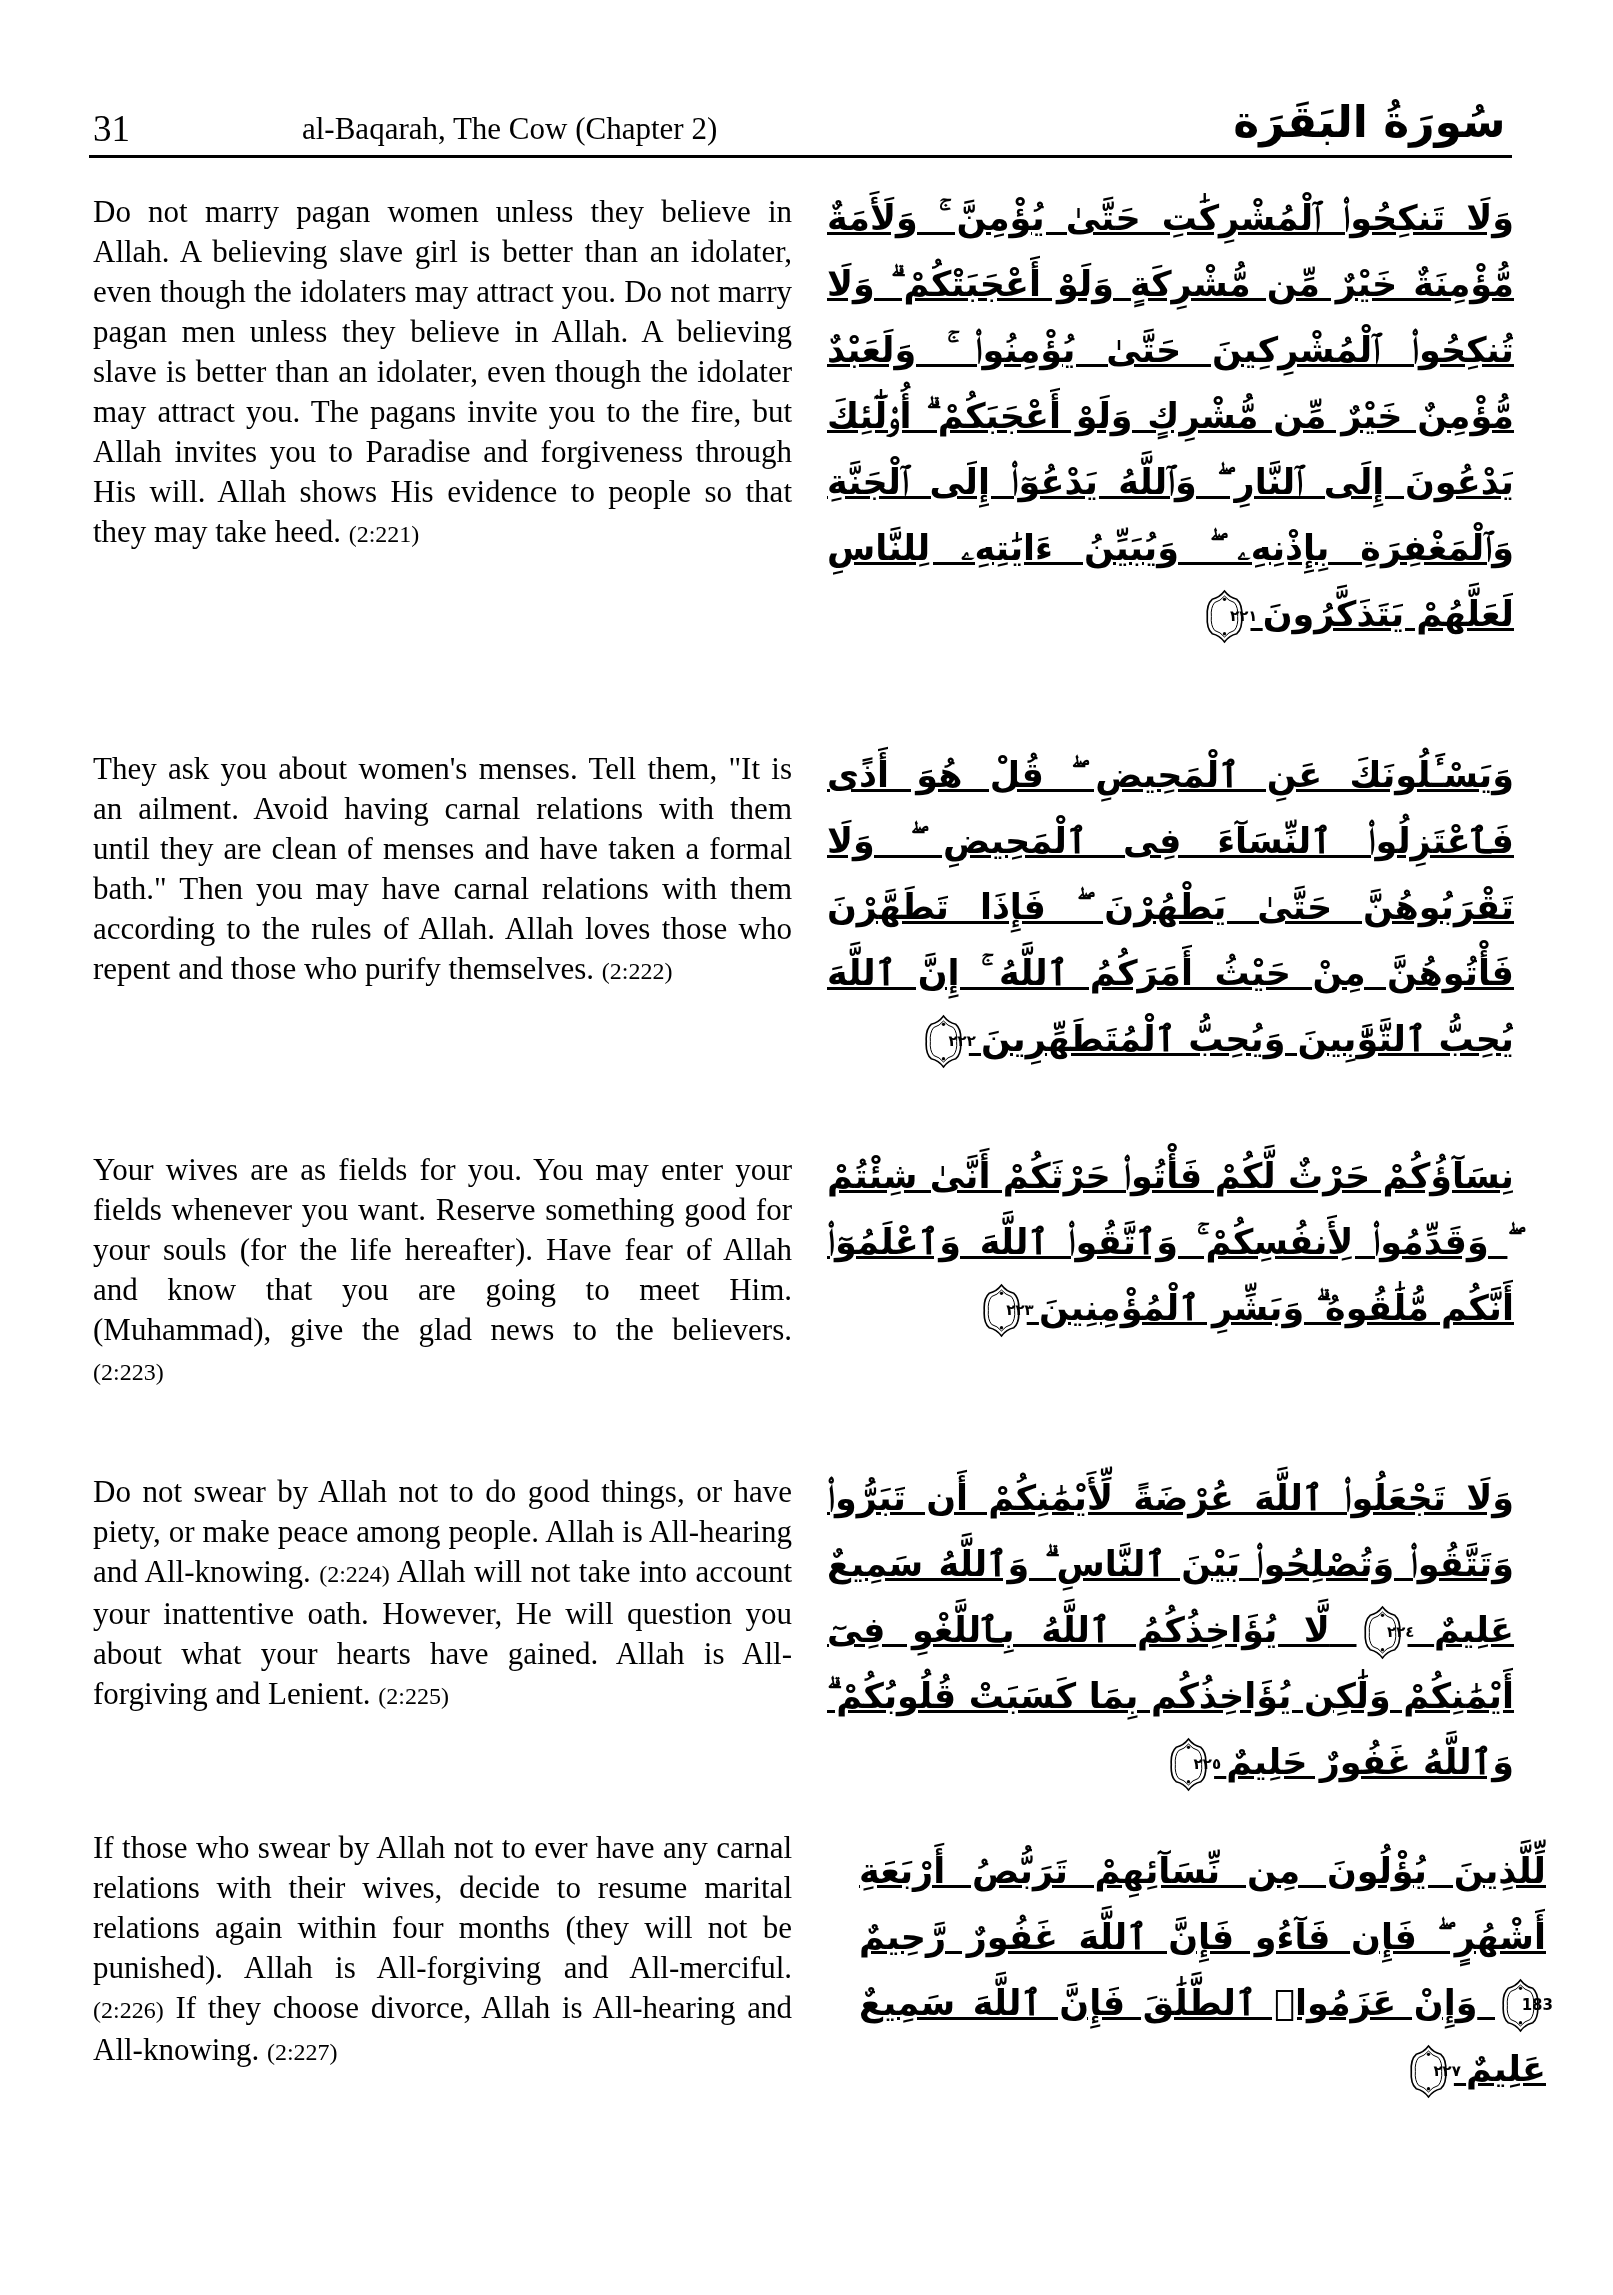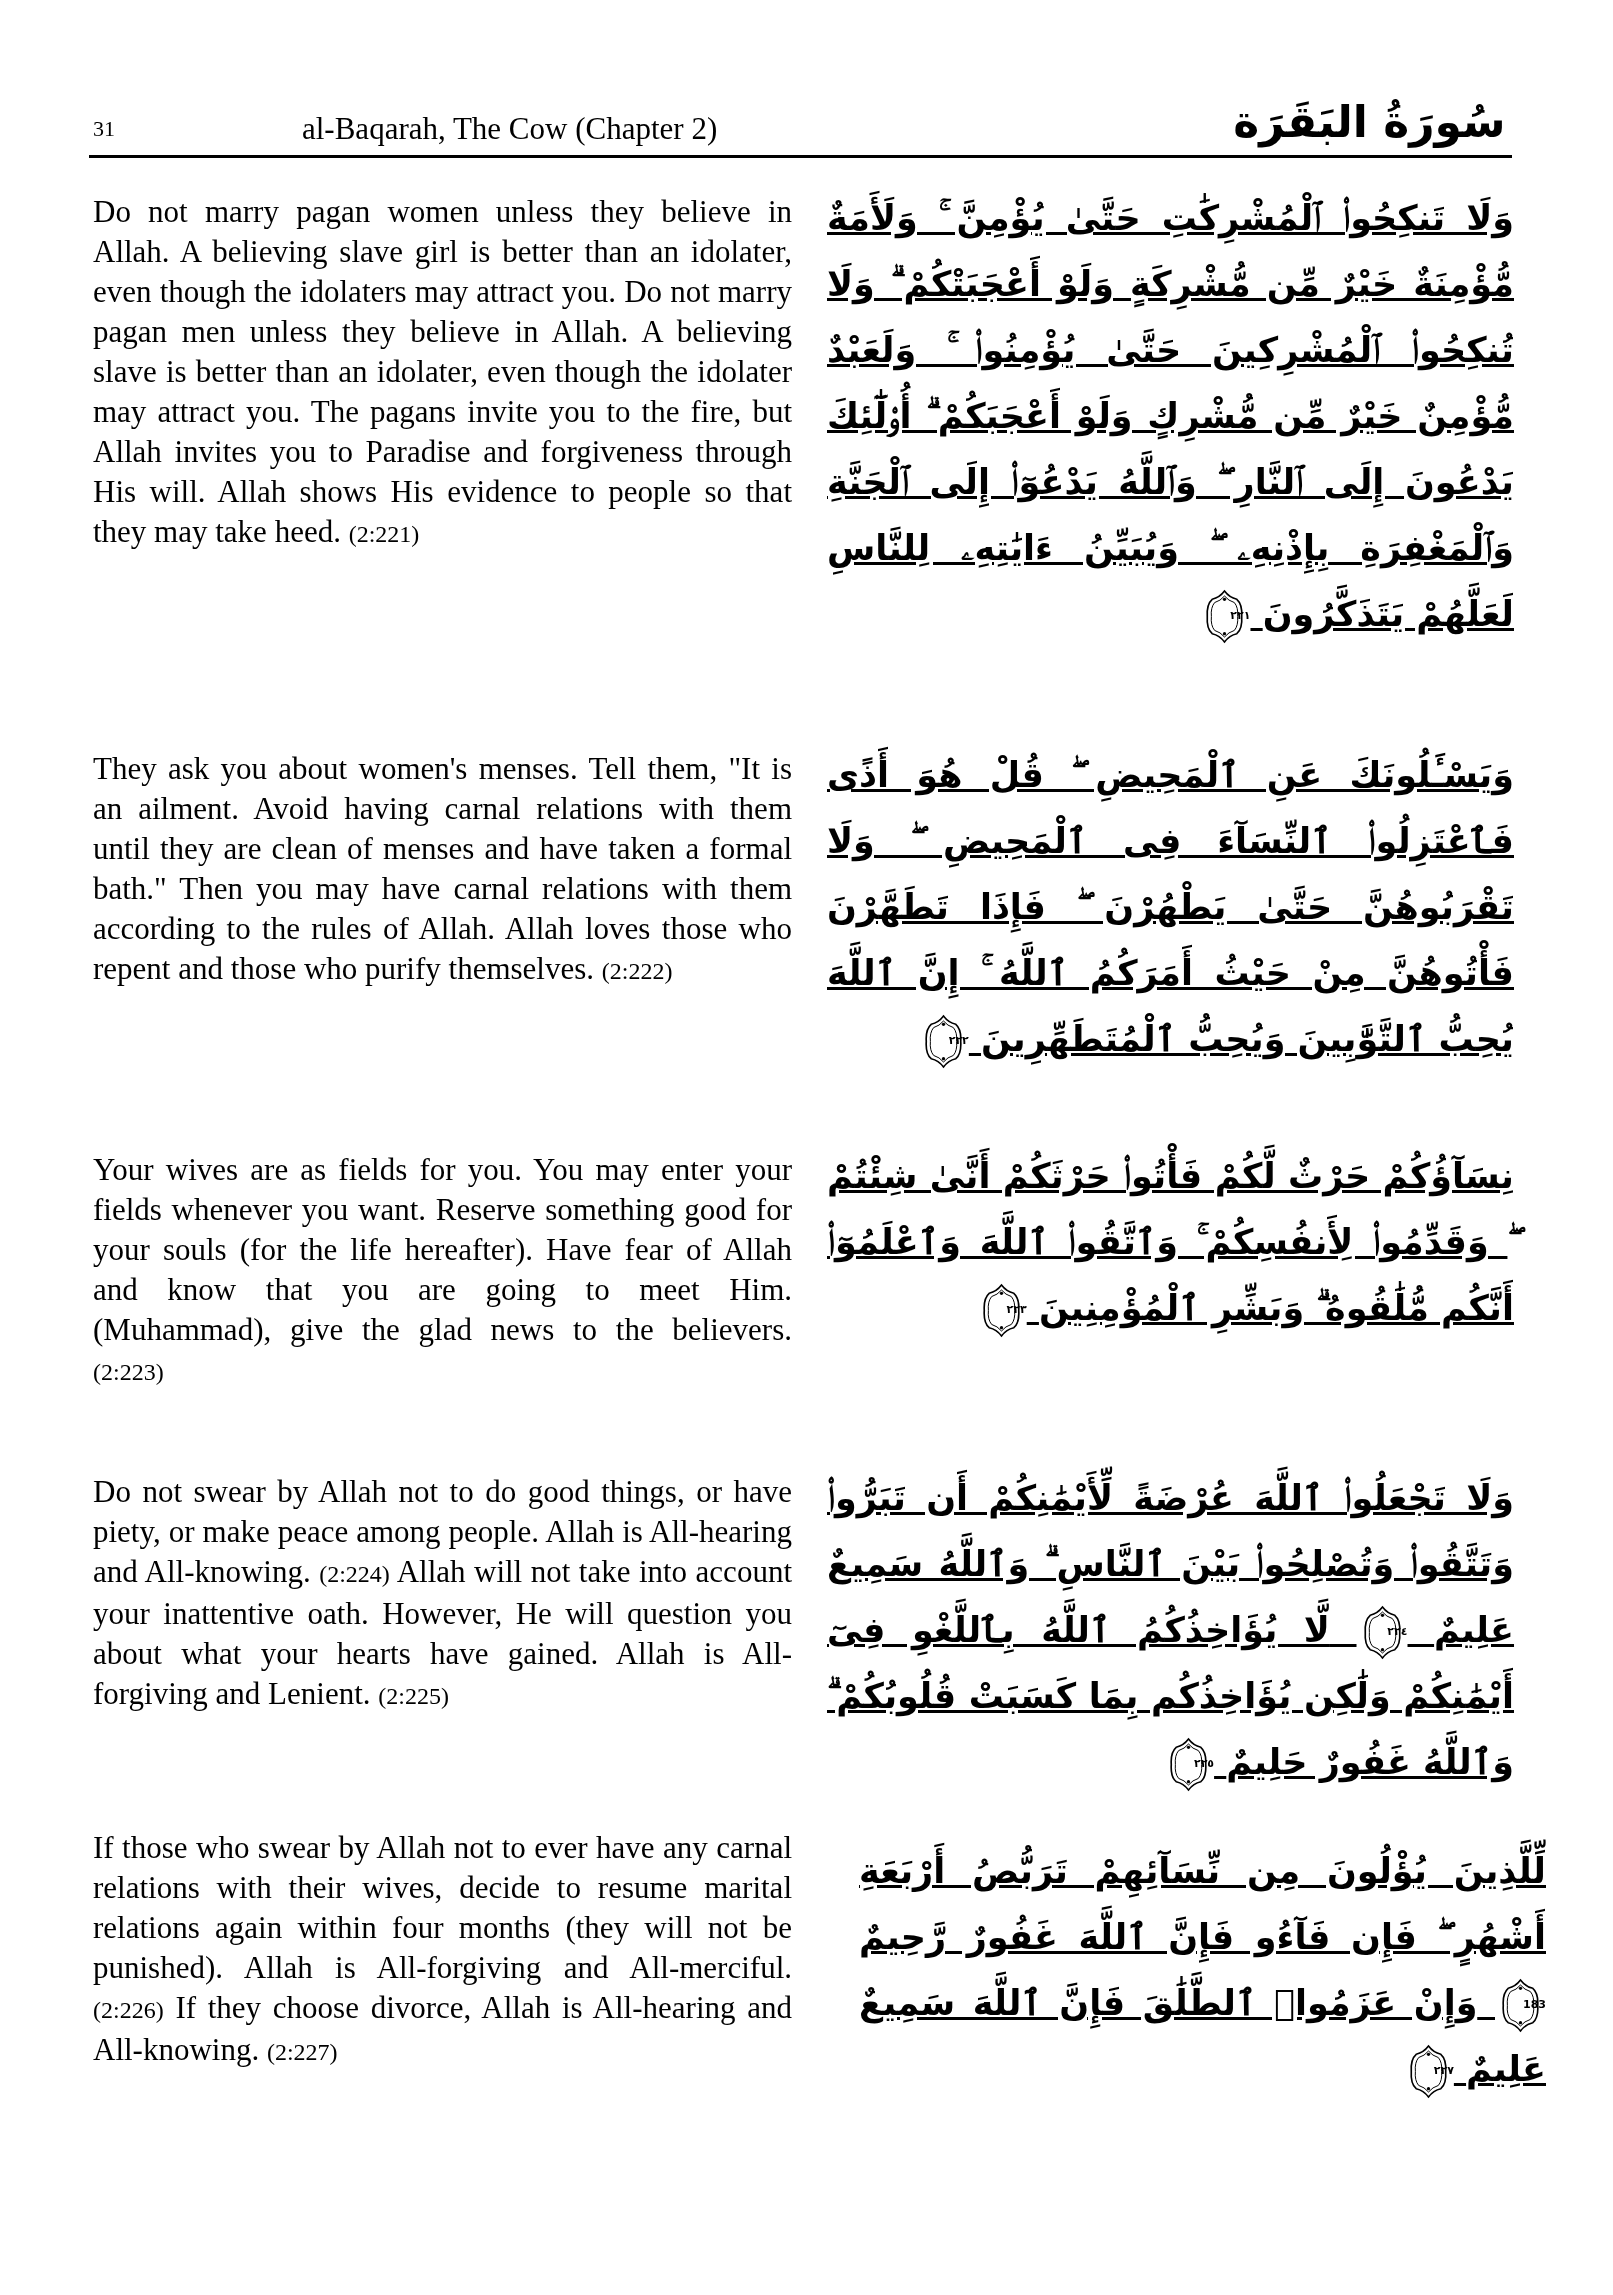--- a/index.html
+++ b/index.html
@@ -6,21 +6,21 @@
     body {
       width: 1613px; height: 2295px; position: relative; overflow: hidden;
       color: #000000;
       font-family: "Liberation Serif", "DejaVu Serif", serif;
     }
     .header {
       position: absolute; left: 89px; top: 106px; width: 1423px; height: 50px;
     }
     .page-number {
       position: absolute; left: 4.1px; top: 3.3px;
-      font-size: 22px; line-height: 40px;
+      font-size: 37px; line-height: 40px;
     }
     .running-title {
       position: absolute; left: 213px; top: 3.3px;
       font-size: 31px; line-height: 40px;
     }
     .surah-title {
       position: absolute; right: 6.6px; top: -6.6px;
       font-family: "DejaVu Sans", sans-serif;
       font-size: 44px; line-height: 46px; font-weight: bold;
       direction: rtl; letter-spacing: -0.8px;
@@ -48,22 +48,22 @@
       font-weight: bold;
       text-decoration: underline;
     }
     .ayah-marker {
       display: inline-block; position: relative;
       width: 41px; height: 55px; vertical-align: middle;
       margin: 0 5px;
     }
     .ayah-marker svg { position: absolute; left: 0; top: 0; }
     .ayah-num {
-      position: absolute; left: 5px; top: 14px; width: 41px; text-align: center;
-      font-family: "DejaVu Sans", sans-serif; font-size: 11px; line-height: 26.5px;
+      position: absolute; left: 12px; top: 14px; width: 41px; text-align: center;
+      font-family: "DejaVu Sans", sans-serif; font-size: 15px; line-height: 26.5px;
       font-weight: bold; direction: rtl;
     }
   </style>
 </head>
 <body>
 
 <div class="header">
   <span class="page-number">31</span>
   <span class="running-title">al-Baqarah, The Cow (Chapter 2)</span>
   <span class="surah-title">سُورَةُ البَقَرَة</span>

